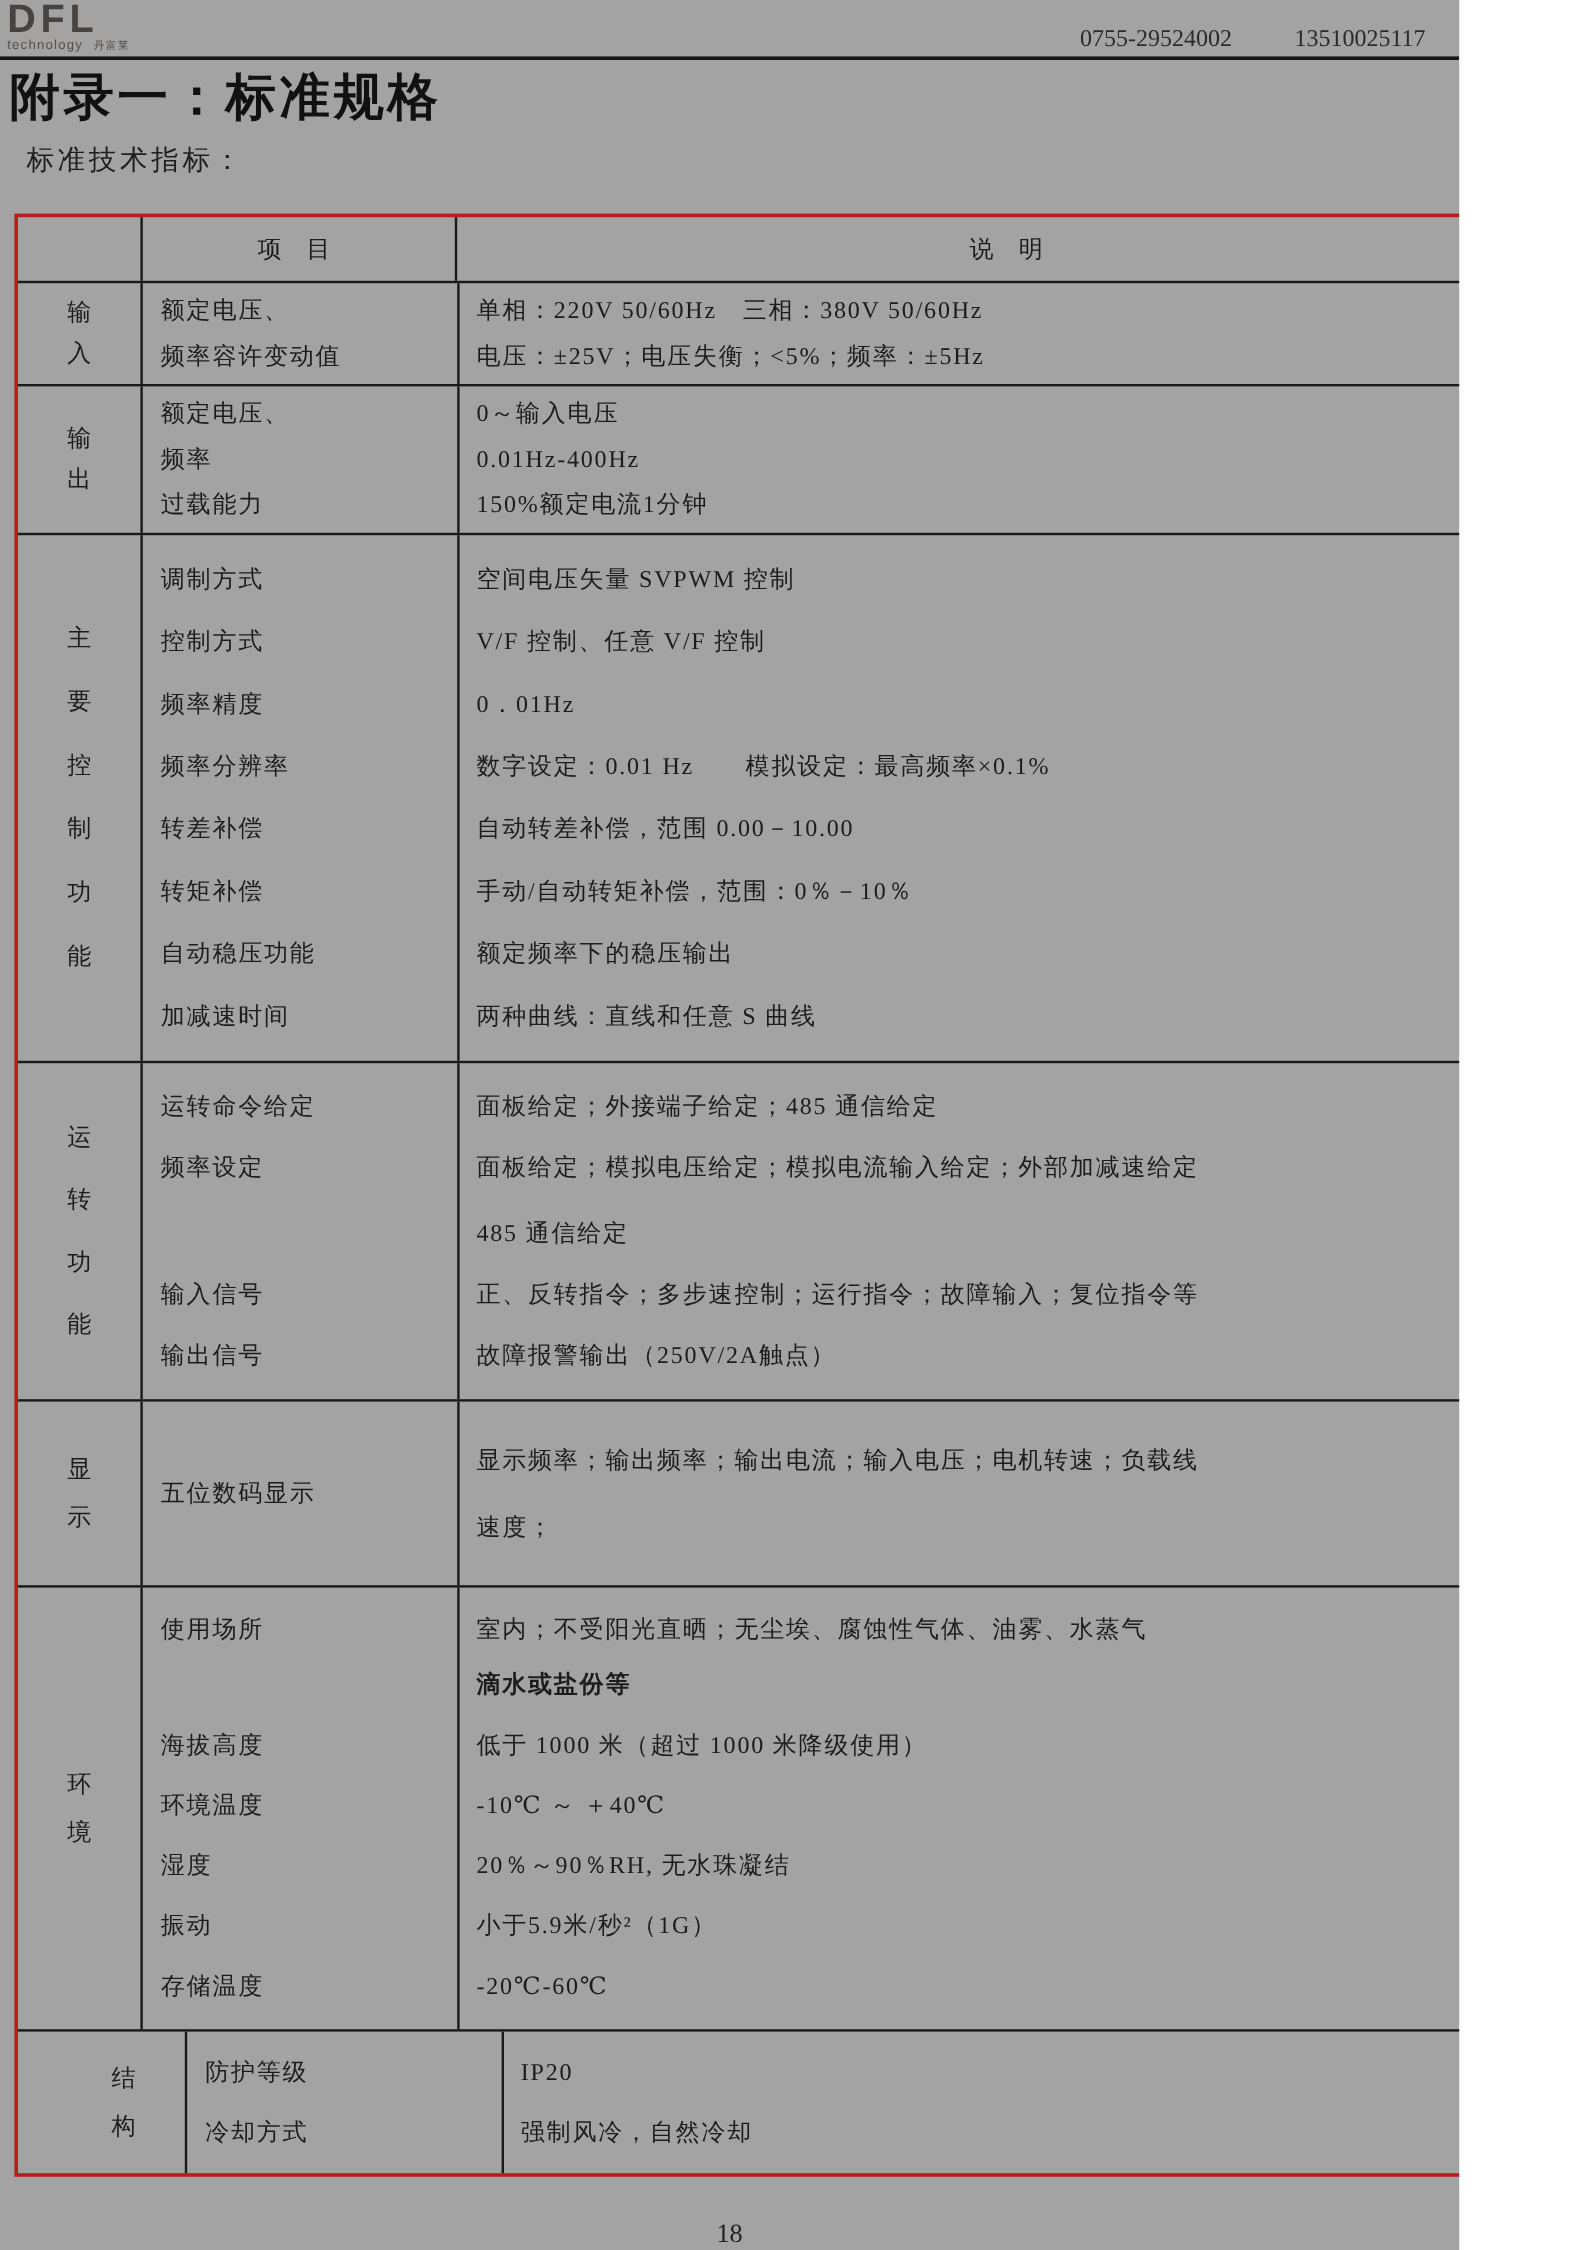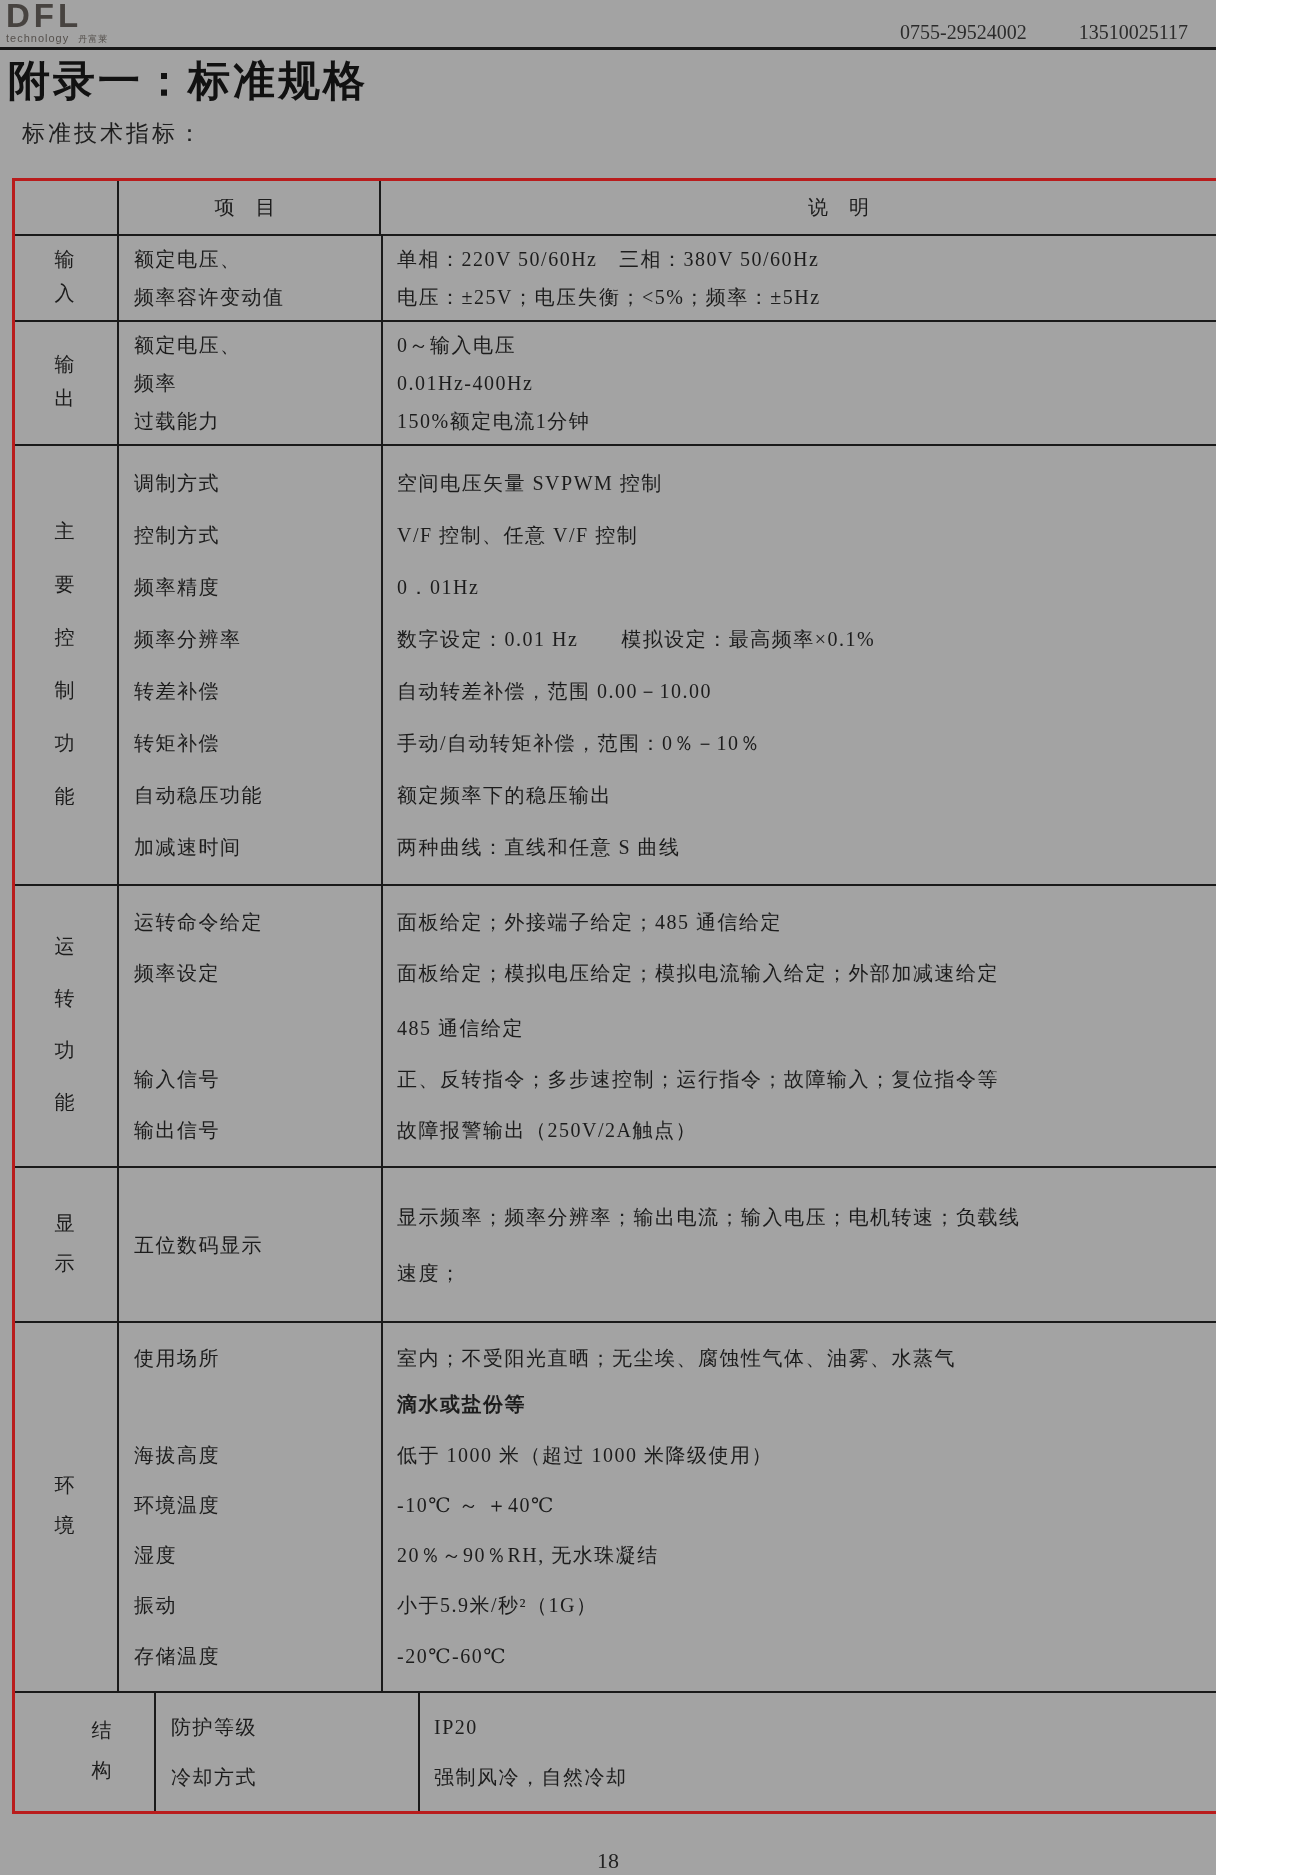--- a/index.html
+++ b/index.html
@@ -65,22 +65,22 @@
     display:grid; grid-template-columns:104px 1fr;
     border-bottom:2px solid #1a1a1a;
   }
   .tgroup:last-of-type { border-bottom:none; }
   .cat {
     border-right:2px solid #1a1a1a;
     display:flex; align-items:center; justify-content:center;
   }
   .cat span {
     display:block; width:1.15em;
-    word-break:break-all; text-align:left;
-    line-height:2.0; letter-spacing:0;font-family:Liberation Mono, monospace;
+    word-break:break-all; text-align:center;
+    line-height:2.0; letter-spacing:0;
   }
   .rows {
     position:relative;
     display:flex; flex-direction:column;
     justify-content:space-evenly;
     padding:4px 0;
   }
   .rows::before {            
     content:""; position:absolute; left:262px; top:0; bottom:0;
     width:2px; background:#1a1a1a;
@@ -290,21 +290,21 @@
         <div class="tgroup g5">
           <div class="cat">
             <span>显示</span>
           </div>
           <div class="rows">
             <div class="row">
               <div class="item">
                 <div class="ln">五位数码显示</div>
               </div>
               <div class="desc">
-                <div class="ln">显示频率；频率分辨率；输出电流；输入电压；电机转速；负载线</div>
+                <div class="ln">显示频率；输出频率；输出电流；输入电压；电机转速；负载线</div>
                 <div class="ln">速度；</div>
               </div>
             </div>
           </div>
         </div>
         <div class="tgroup g6">
           <div class="cat">
             <span>环境</span>
           </div>
           <div class="rows">

